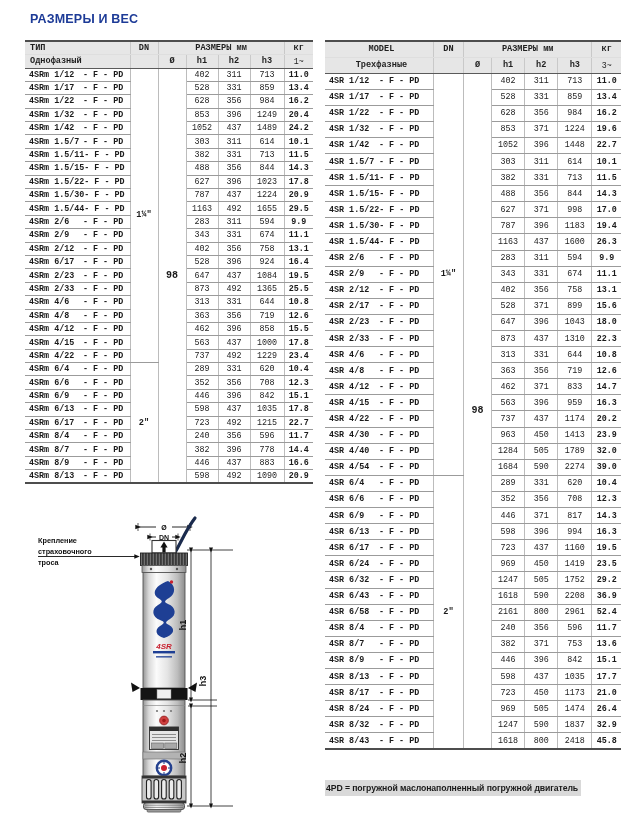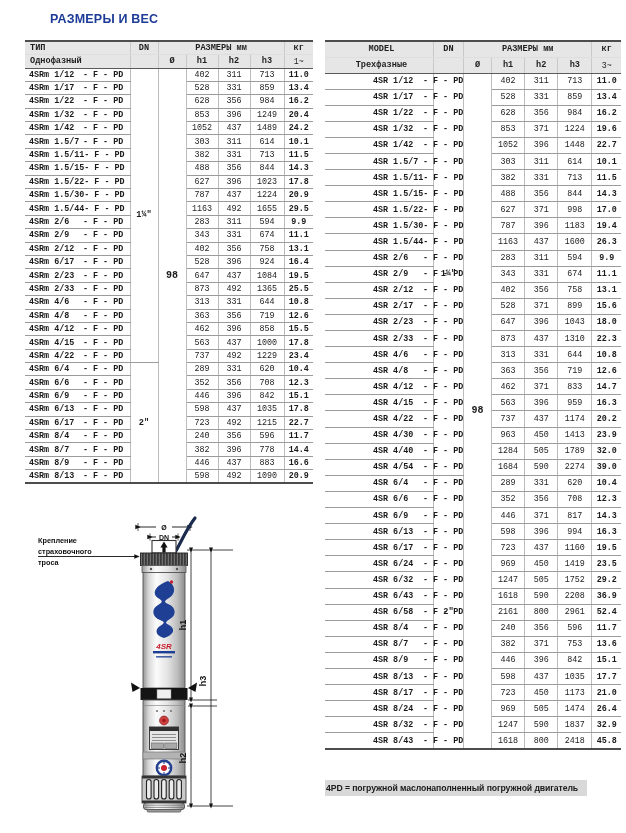--- a/index.html
+++ b/index.html
@@ -1,20 +1,20 @@
 <!DOCTYPE html>
 <html><head>
 <meta charset="utf-8">
 <style>
   * { margin:0; padding:0; box-sizing:border-box; }
   html,body { background:#fff; }
   body { font-family:"Liberation Sans", sans-serif; color:#1a1a1a; }
   #page { position:relative; width:626px; height:833px; background:#fff; overflow:hidden; }
 
-  .title { position:absolute; left:50px; top:12px; font-size:12.5px; font-weight:700;
+  .title { position:absolute; left:30px; top:12px; font-size:12.5px; font-weight:700;
            color:#1d3b97; letter-spacing:0.2px; }
 
   .tblwrap { position:absolute; top:40px; }
   .tbl-left  { left:25px;  width:288px; }
   .tbl-right { left:325px; width:296px; }
 
   table { border-collapse:collapse; width:100%; table-layout:fixed;
           border-top:2px solid #4d4d4d; border-bottom:2px solid #4d4d4d;font-family:Liberation Mono, monospace; }
 
   th { background:#e6e6e6; font-size:8.6px; font-weight:700; color:#1f1f1f;
@@ -30,33 +30,33 @@
 
   td { font-size:8.4px; vertical-align:middle; padding:0; }
   .tbl-left  td { height:13.4px; }
   .tbl-right td { height:16.1px; }
 
   .c-model { font-weight:700; text-align:left; padding-left:4px;
              border-right:1px solid #bcbcbc; border-bottom:1px solid #9b9b9b;
              white-space:nowrap; }
   .c-model .mname { display:inline-block; }
   .tbl-left  .c-model .mname { min-width:54px; }
-  .tbl-right .c-model .mname { min-width:50px;margin-left:44px; }
+  .tbl-right .c-model .mname { min-width:50px; }
   .c-dn  { text-align:center; font-weight:700; font-size:8.6px;
            border-right:1px solid #bcbcbc; }
   .dn-split { border-bottom:1px solid #9b9b9b; }
   .c-dia { text-align:center; font-weight:700; font-size:10px;
            border-right:1px solid #bcbcbc; }
   .c-num { text-align:center; border-right:1px solid #bcbcbc;
            border-bottom:1px solid #9b9b9b; color:#222; }
   .c-kg  { text-align:center; font-weight:700; border-bottom:1px solid #9b9b9b; }
 
   .footnote { position:absolute; left:325px; top:777px; width:296px; }
   .footnote span { display:inline-block; background:#d9d9d9; font-size:8.7px;
-                   font-weight:700; padding:3px 9px 3px 1px; letter-spacing:-0.1px; }
+                   font-weight:700; padding:3px 3px 3px 1px; letter-spacing:-0.1px; }
 
   .diagram { position:absolute; left:25px; top:515px; width:270px; height:312px; }
   svg text { font-family:"Liberation Sans", sans-serif; }
   .svg-caption { font-size:7.3px; font-weight:700; fill:#111; }
   .svg-dim { font-size:7px; font-weight:700; fill:#111; }
   .svg-h { font-size:9px; font-weight:700; fill:#111; }
 </style>
 </head>
 <body>
 

